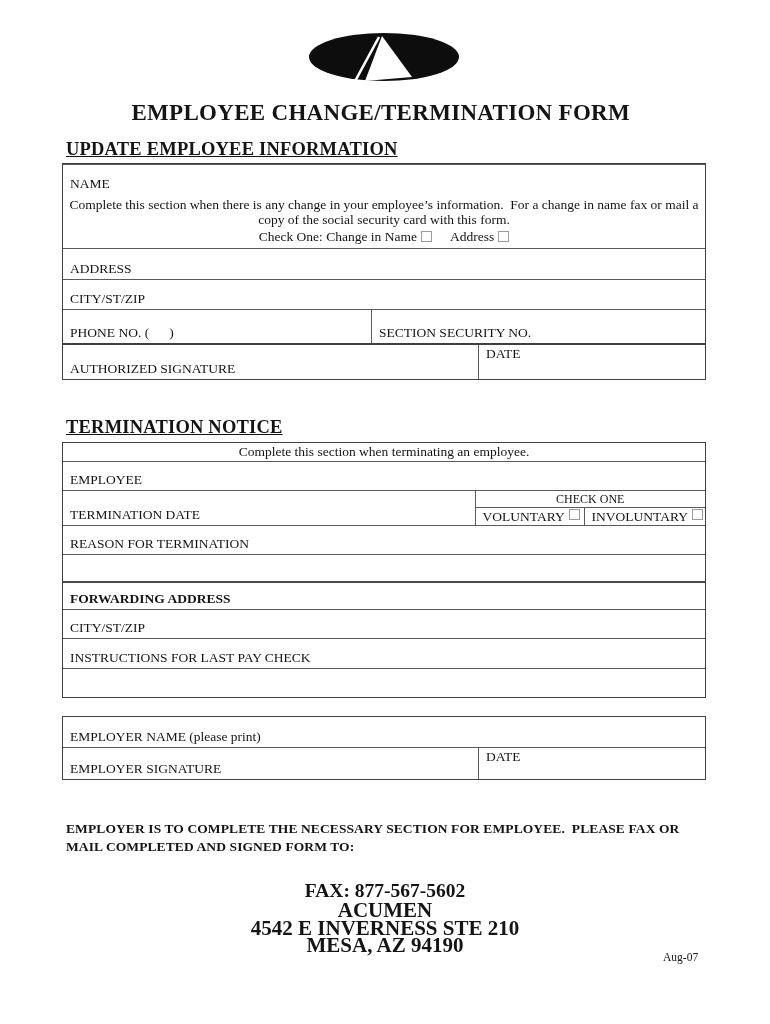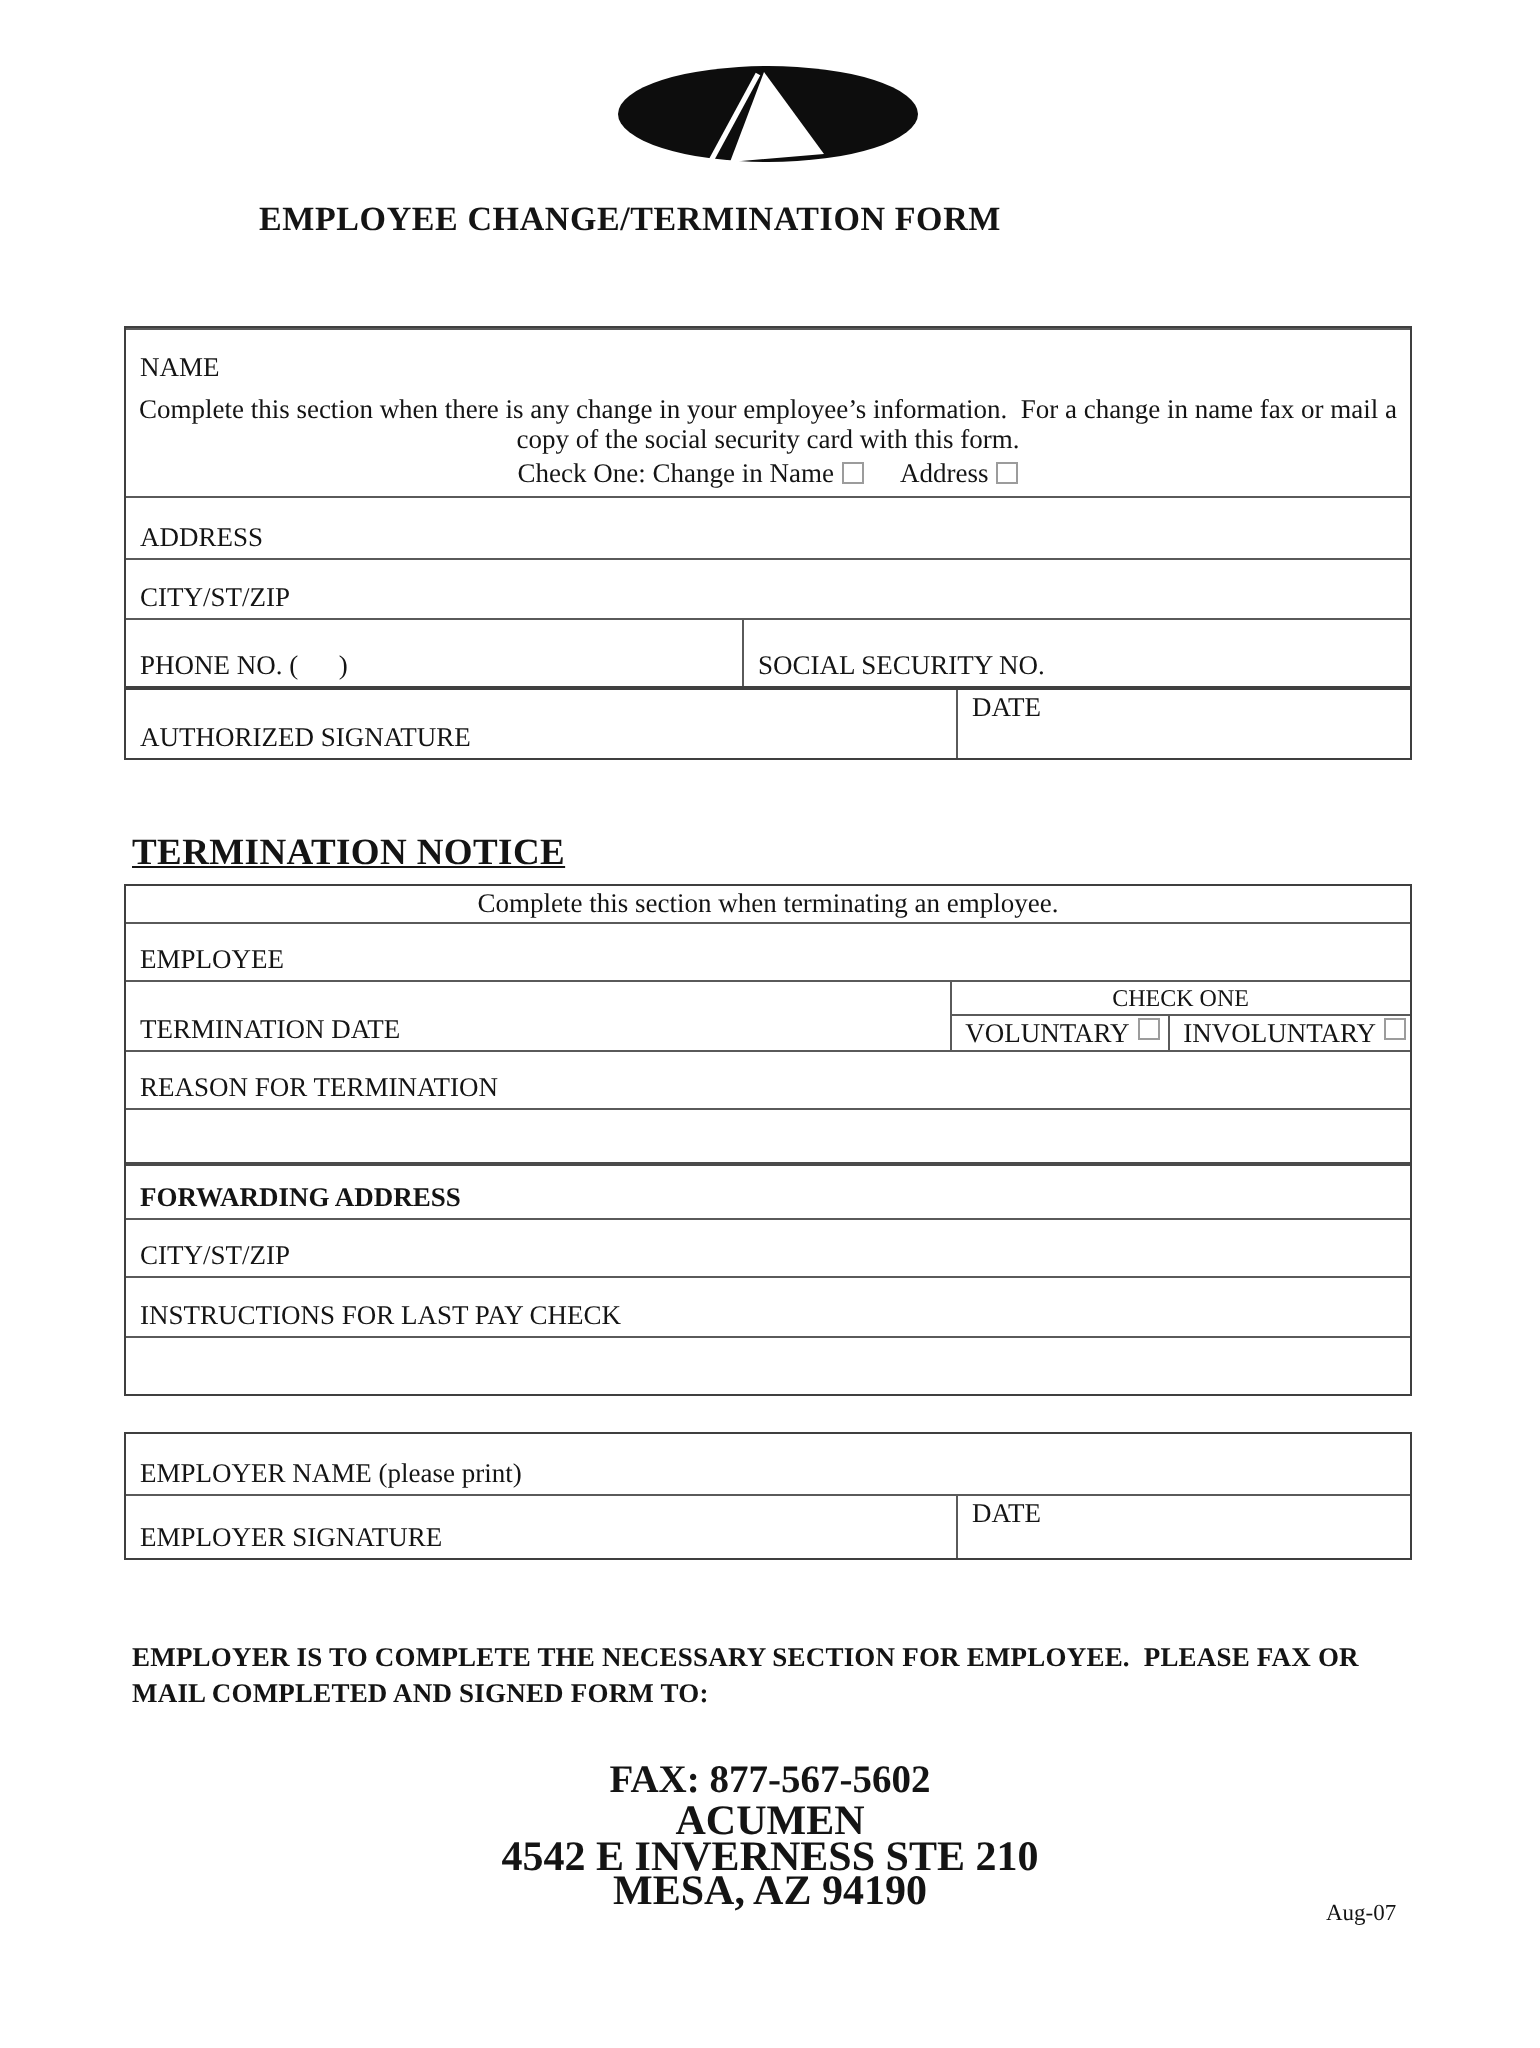--- a/index.html
+++ b/index.html
@@ -4,22 +4,22 @@
 <style>
   html,body { margin:0; padding:0; background:#ffffff; }
   .page {
     position:relative; width:770px; height:1024px; background:#ffffff;
     font-family:"Liberation Serif", serif; color:#141414; overflow:hidden;
   }
   
   .logo { position:absolute; left:308px; top:30px; width:152px; height:60px; }
   
   .doc-title {
-    position:absolute; top:100px; left:0; width:630px; text-align:center;
-    font-size:17px; font-weight:bold; letter-spacing:0.3px;
+    position:absolute; top:100px; left:0; width:630px; text-align:right;
+    font-size:23px; font-weight:bold; letter-spacing:0.3px;
   }
   .section-heading {
     position:absolute; left:66px; font-size:18.5px; font-weight:bold;
     text-decoration:underline; letter-spacing:0.2px;
   }
   
   .tbox { position:absolute; left:62px; width:644px; border:1px solid #3f3f3f; box-sizing:border-box; background:#fff; }
   .trow { position:relative; box-sizing:border-box; border-top:1px solid #5a5a5a; }
   .trow.first { border-top:none; }
   .frow { display:flex; align-items:flex-end; padding:2px 4px 3px 7px; }
@@ -57,20 +57,21 @@
 <div class="page">
 
   <svg class="logo" viewBox="0 0 152 60" aria-hidden="true">
     <ellipse cx="76" cy="27" rx="75" ry="24" fill="#0d0d0d"></ellipse>
     <polygon points="74,6 57,51 104,47" fill="#ffffff"></polygon>
     <line x1="45" y1="55" x2="71" y2="7" stroke="#ffffff" stroke-width="2.6"></line>
   </svg>
 
   <div class="doc-title">EMPLOYEE CHANGE/TERMINATION FORM</div>
 
+  <div class="section-heading" style="top:139px;">UPDATE EMPLOYEE INFORMATION</div>
 
   <div class="tbox" style="top:163px;">
     <div class="trow frow" style="height:30px;">
       <span class="flabel">NAME</span>
     </div>
     <div class="trow first">
       <div class="instr">Complete this section when there is any change in your employee’s information.&nbsp; For a change in name fax or mail a copy of the social security card with this form.</div>
       <div class="checkline">
         <span>Check One:</span>
         <span>Change in Name</span><span class="cb"></span>
@@ -82,21 +83,21 @@
       <span class="flabel">ADDRESS</span>
     </div>
     <div class="trow frow" style="height:30px;">
       <span class="flabel">CITY/ST/ZIP</span>
     </div>
     <div class="trow split" style="height:34px;gap:12px;">
       <div class="cell cell-bottom" style="width:296px;">
         <span class="flabel">PHONE NO. (&nbsp;&nbsp;&nbsp;&nbsp;&nbsp;&nbsp;)</span>
       </div>
       <div class="cell cell-bottom vline" style="flex:1;">
-        <span class="flabel">SOCIAL SECURITY NO.</span>
+        <span class="flabel">SECTION SECURITY NO.</span>
       </div>
     </div>
   </div>
 
   <div class="tbox split" style="top:344px; height:36px;">
     <div class="cell cell-bottom" style="width:415px;">
       <span class="flabel">AUTHORIZED SIGNATURE</span>
     </div>
     <div class="cell cell-top vline" style="flex:1;">
       <span class="flabel">DATE</span>

